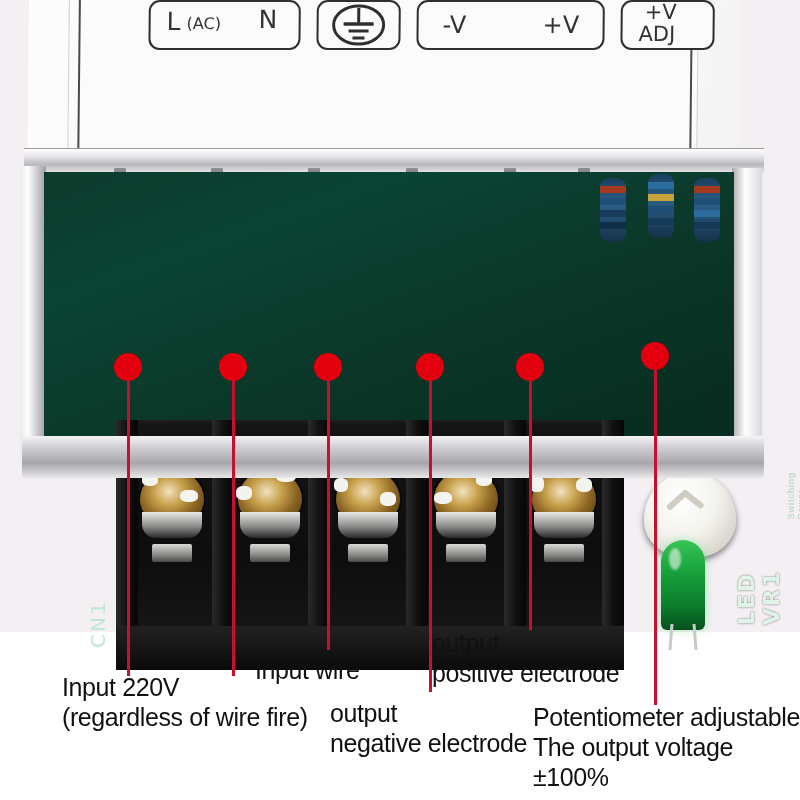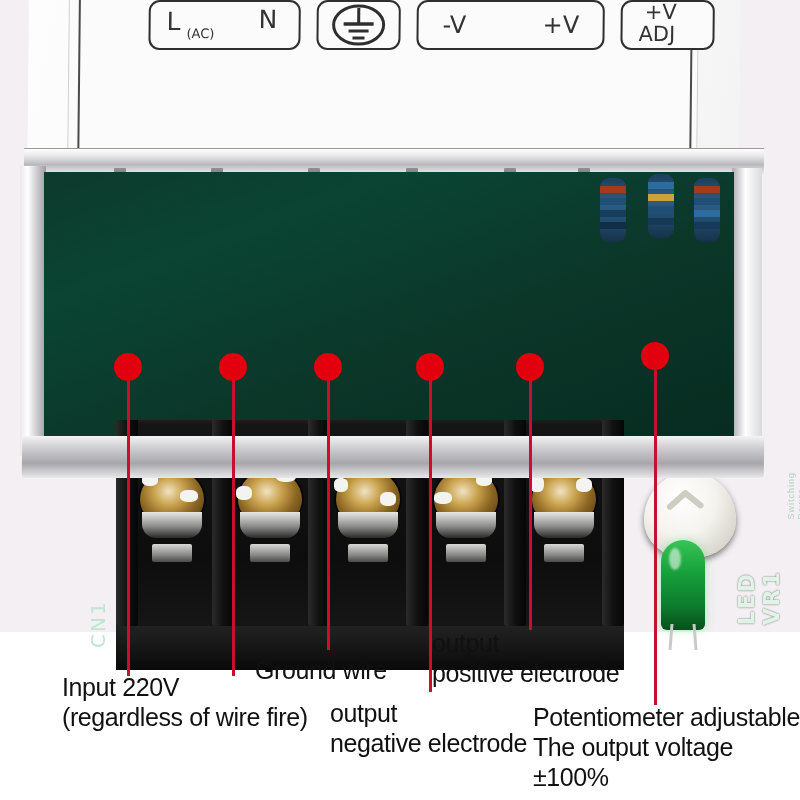--- a/index.html
+++ b/index.html
@@ -39,21 +39,21 @@
   .legend-row{position:absolute;left:120px;top:60px;width:540px;height:52px;}
   .lbox{
     position:absolute;top:0;height:50px;
     border:2.5px solid #2f2f2f;border-radius:11px;background:#fbfbfb;
     box-sizing:border-box;
   }
   .lbox .t{position:absolute;color:#333;font-family:"DejaVu Sans", sans-serif;}
 
   .lbox-ln{left:0;width:152px;}
   .lbox-ln .L{left:16px;top:5px;font-size:25px;}
-  .lbox-ln .AC{left:36px;top:24px;font-size:13px;text-align:center;}
+  .lbox-ln .AC{left:36px;top:12px;font-size:16px;text-align:center;}
   .lbox-ln .N{left:108px;top:3px;font-size:25px;}
 
   .lbox-gnd{left:168px;width:84px;}
   .lbox-pv{left:268px;width:188px;}
   .lbox-pv .mv{left:24px;top:9px;font-size:24px;}
   .lbox-pv .pv{left:124px;top:9px;font-size:24px;}
 
   .lbox-adj{left:472px;width:94px;}
   .lbox-adj .a1{left:22px;top:-2px;font-size:21px;}
   .lbox-adj .a2{left:16px;top:20px;font-size:21px;}
@@ -346,21 +346,21 @@
 
   <div id="annotation-layer">
       <div class="callout" style="left: 127px; top: 378px; height: 298px; background: rgb(200, 16, 46);"></div>
       <div class="dot" style="left: 114px; top: 353px; background: rgb(226, 0, 15);"></div>
       <div class="lbl c" style="left: 62px; top: 672px; width: 290px;">Input 220V
 (regardless of wire fire)</div>
       <div class="callout" style="left: 232px; top: 378px; height: 298px; background: rgb(200, 16, 46);"></div>
       <div class="dot" style="left: 219px; top: 353px; background: rgb(226, 0, 15);"></div>
       <div class="callout" style="left: 327px; top: 378px; height: 272px; background: rgb(200, 16, 46);"></div>
       <div class="dot" style="left: 314px; top: 353px; background: rgb(226, 0, 15);"></div>
-      <div class="lbl c" style="left: 255px; top: 655px; width: 150px;">Ground wire</div>
+      <div class="lbl c" style="left: 255px; top: 655px; width: 150px;">Input wire</div>
       <div class="callout" style="left: 429px; top: 378px; height: 314px; background: rgb(200, 16, 46);"></div>
       <div class="dot" style="left: 416px; top: 353px; background: rgb(226, 0, 15);"></div>
       <div class="lbl c" style="left: 330px; top: 698px; width: 230px;">output
 negative electrode</div>
       <div class="callout" style="left: 529px; top: 378px; height: 252px; background: rgb(200, 16, 46);"></div>
       <div class="dot" style="left: 516px; top: 353px; background: rgb(226, 0, 15);"></div>
       <div class="lbl c" style="left: 432px; top: 628px; width: 225px;">output
 positive electrode</div>
       <div class="callout" style="left: 654px; top: 367px; height: 338px; background: rgb(200, 16, 46);"></div>
       <div class="dot" style="left: 641px; top: 342px; background: rgb(226, 0, 15);"></div>

